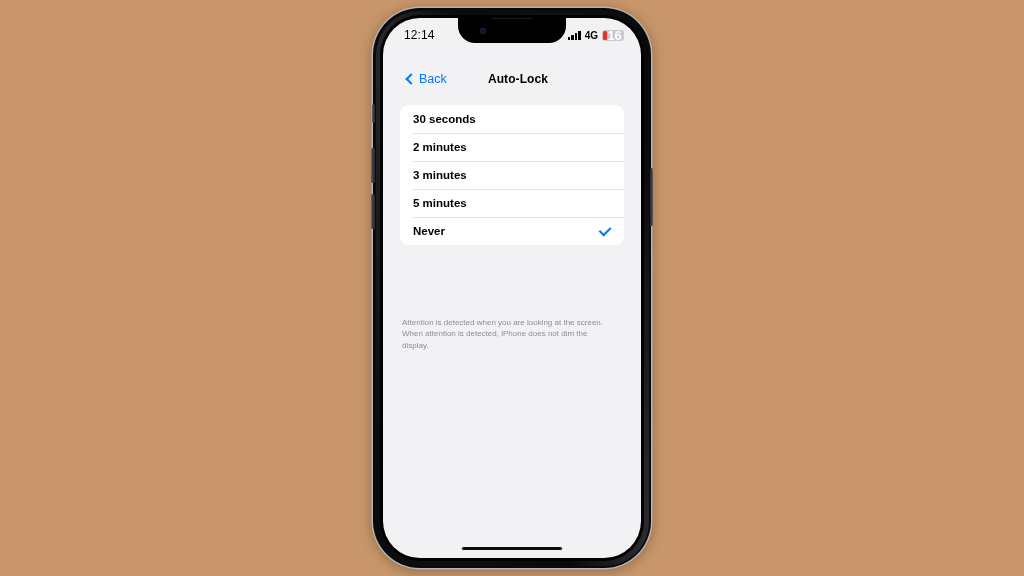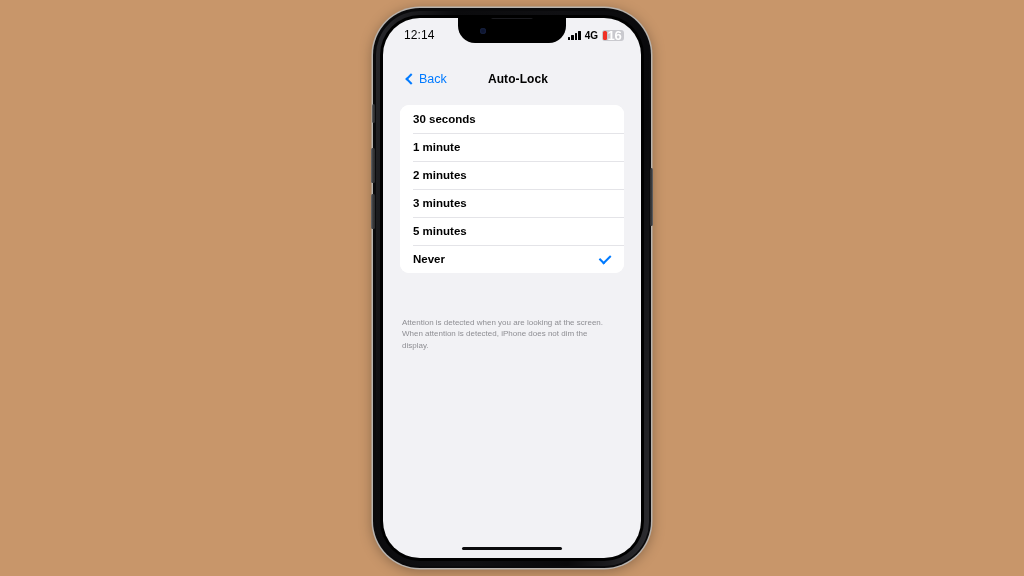--- a/index.html
+++ b/index.html
@@ -246,24 +246,20 @@
       </div>
       <div class="nav-title">Auto-Lock</div>
     </div>
 
     <div class="list">
         <div class="row">
           <span class="row-label">30 seconds</span>
           <span class="check hidden"></span>
         </div>
         <div class="row">
-          <span class="row-label">1 minute</span>
-          <span class="check hidden"></span>
-        </div>
-        <div class="row">
           <span class="row-label">2 minutes</span>
           <span class="check hidden"></span>
         </div>
         <div class="row">
           <span class="row-label">3 minutes</span>
           <span class="check hidden"></span>
         </div>
         <div class="row">
           <span class="row-label">5 minutes</span>
           <span class="check hidden"></span>

